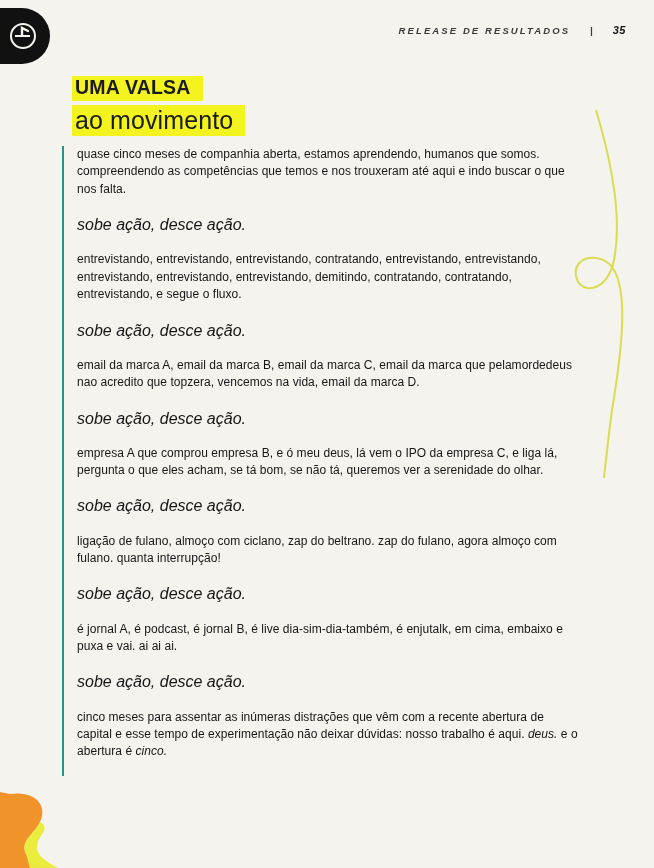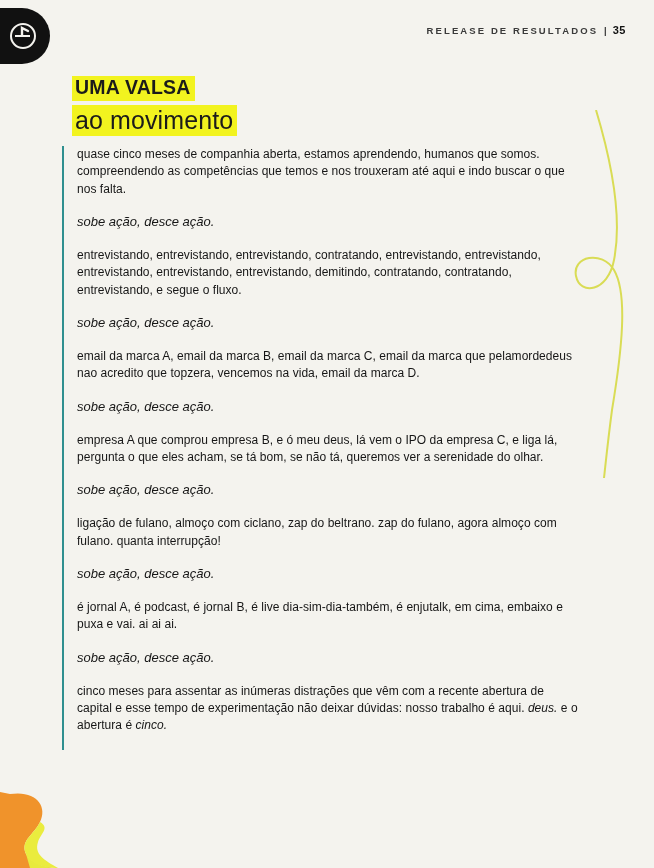--- a/index.html
+++ b/index.html
@@ -67,46 +67,47 @@
     display: none;
   }
 
   
   .header {
     position: absolute;
     right: 28px;
     top: 24px;
     display: flex;
     align-items: baseline;
-    gap: 6px;
+    gap: 20px;
     font-size: 9.5px;
     letter-spacing: 2.1px;
     font-weight: bold;
     color: #3a3a3a;
+    font-style: italic;
   }
   .header .sep {
     color: #3a3a3a;
     letter-spacing: 0;
   }
   .header .pagenum {
     font-size: 11px;
     letter-spacing: 0.5px;
     color: #111;
   }
 
   
   .title-block {
     position: absolute;
     left: 72px;
     top: 76px;
   }
   .title-line {
     display: inline-block;
     background: #f2f31f;
-    padding: 1px 4px 2px 3px;
+    padding: 1px 12px 2px 3px;
     line-height: 1.12;
   }
   .title-line1 {
     font-size: 19.5px;
     font-weight: bold;
     letter-spacing: 0.2px;
   }
   .title-line2 {
     font-size: 25px;
     font-weight: normal;
@@ -125,21 +126,21 @@
     box-sizing: border-box;
   }
   .para {
     font-size: 12px;
     line-height: 1.45;
     margin: 0 0 15px 0;
     color: #161616;
     letter-spacing: 0.04px;
   }
   .refrain {
-    font-size: 13px;
+    font-size: 16px;
     font-style: italic;
     line-height: 1.45;
     margin: 0 0 15px 0;
     color: #161616;
   }
   .para em { font-style: italic; }
 
   
   .squiggle {
     position: absolute;

